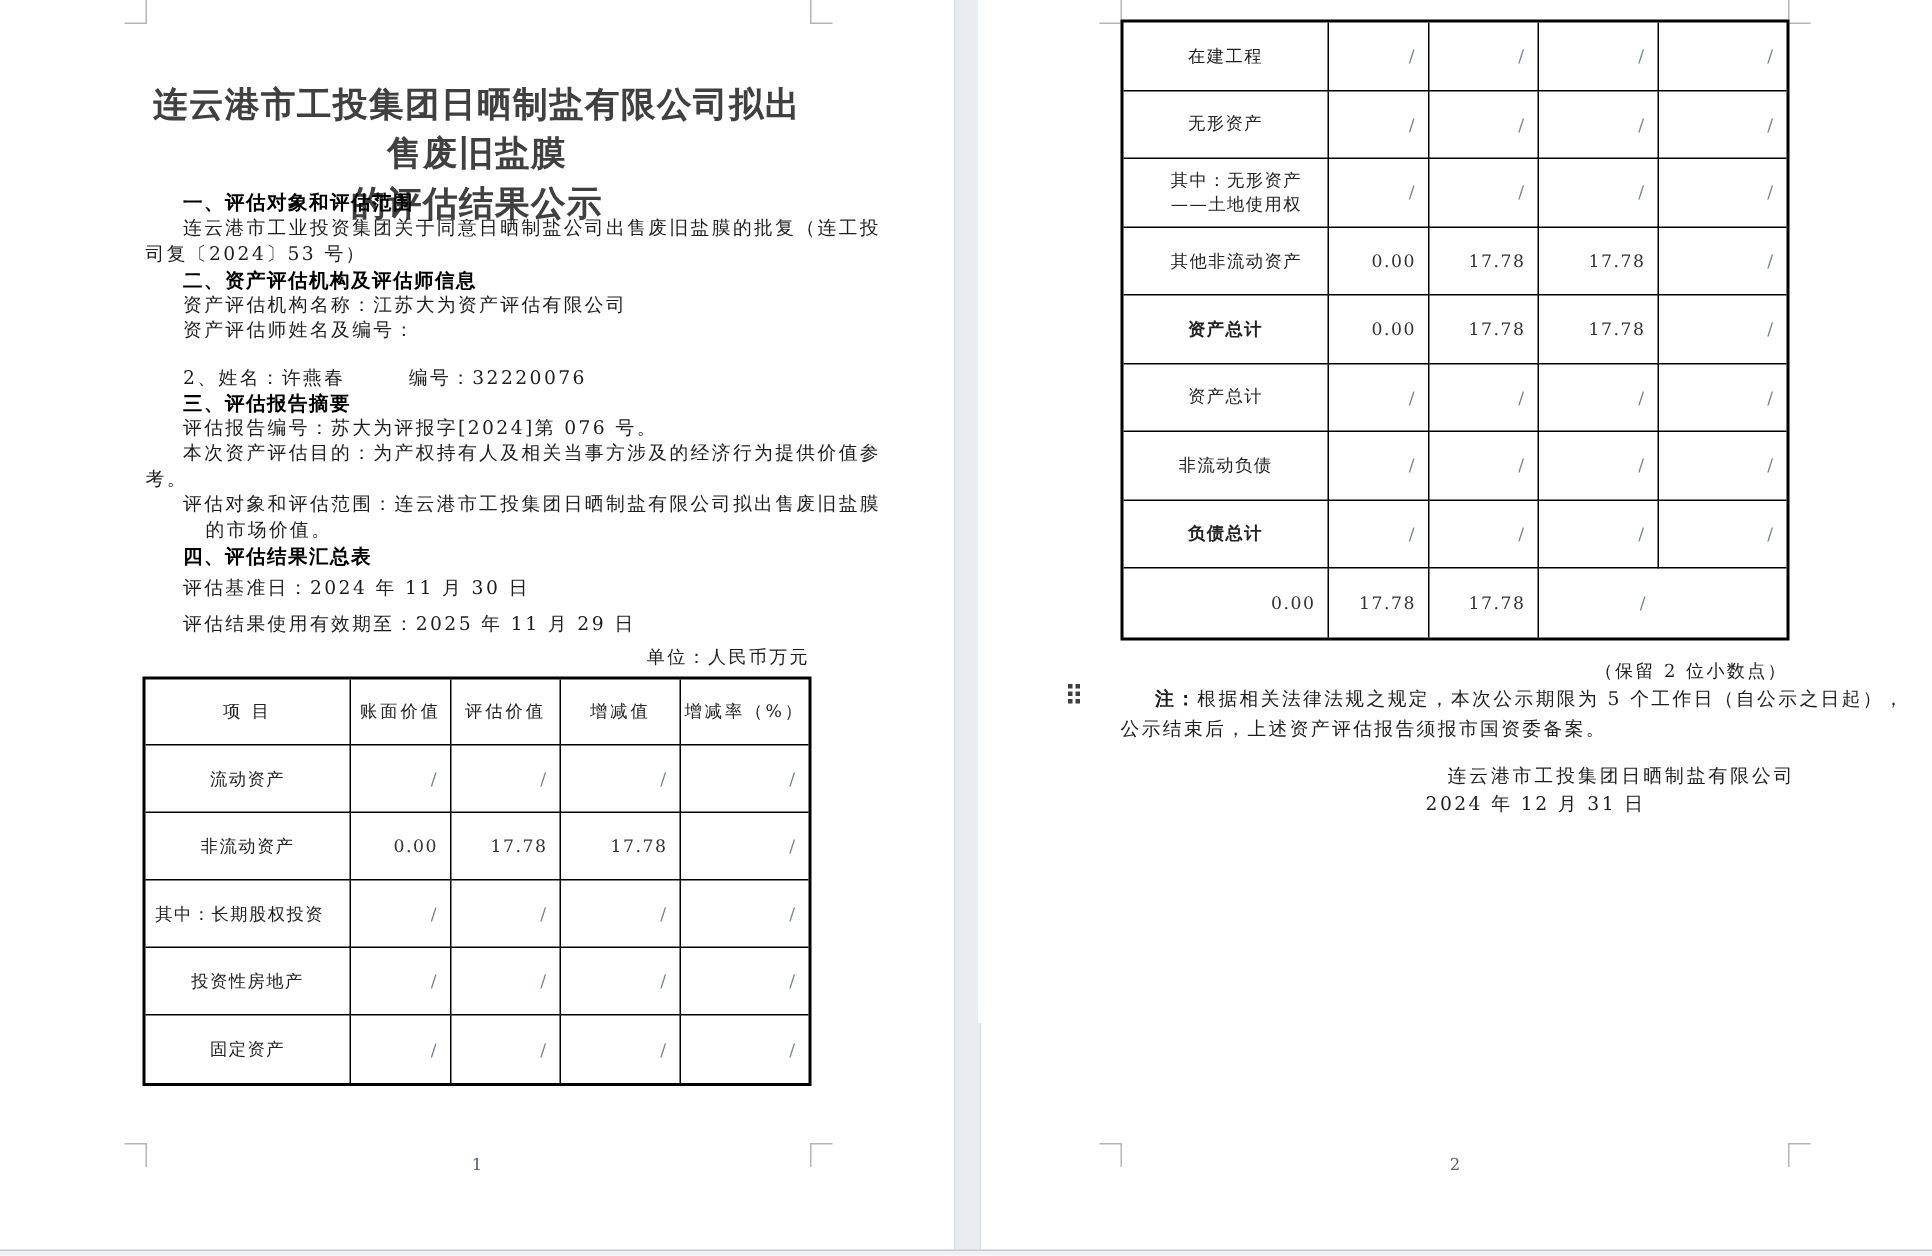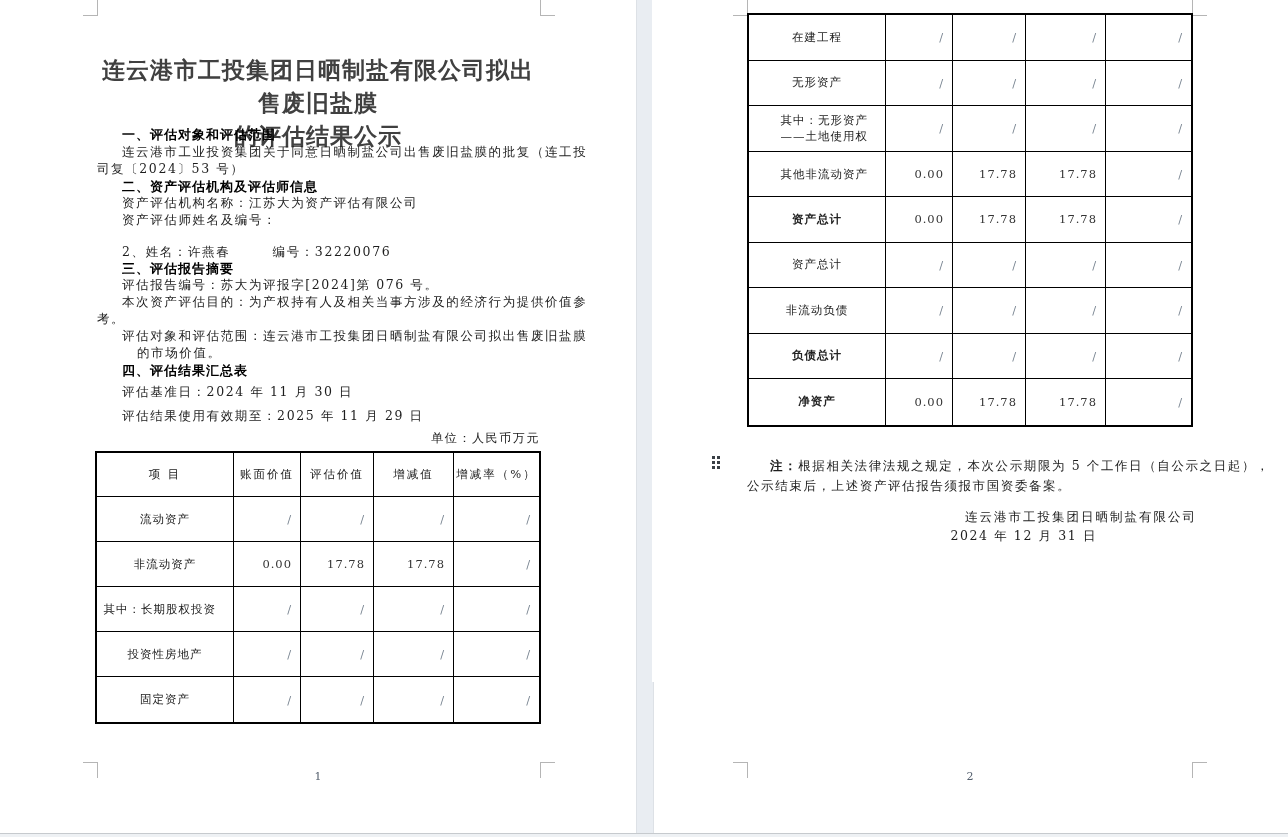--- a/index.html
+++ b/index.html
@@ -196,28 +196,28 @@
           <div class="cell val slash">/</div>
         </div>
         <div class="trow">
           <div class="cell lab c b">负债总计</div>
           <div class="cell val slash">/</div>
           <div class="cell val slash">/</div>
           <div class="cell val slash">/</div>
           <div class="cell val slash">/</div>
         </div>
         <div class="trow">
-          <div class="cell lab c b">净资产</div>
           <div class="cell val">0.00</div>
           <div class="cell val">17.78</div>
           <div class="cell val">17.78</div>
           <div class="cell val slash">/</div>
         </div>
       </div>
 
+    <div class="ln rt" style="left:95px;top:439px;width:445px;font-size:12px;">（保留 2 位小数点）</div>
 
     <div class="dots">
       <i></i>
         <i></i>
         <i></i>
         <i></i>
         <i></i>
         <i></i>
     </div>
 

